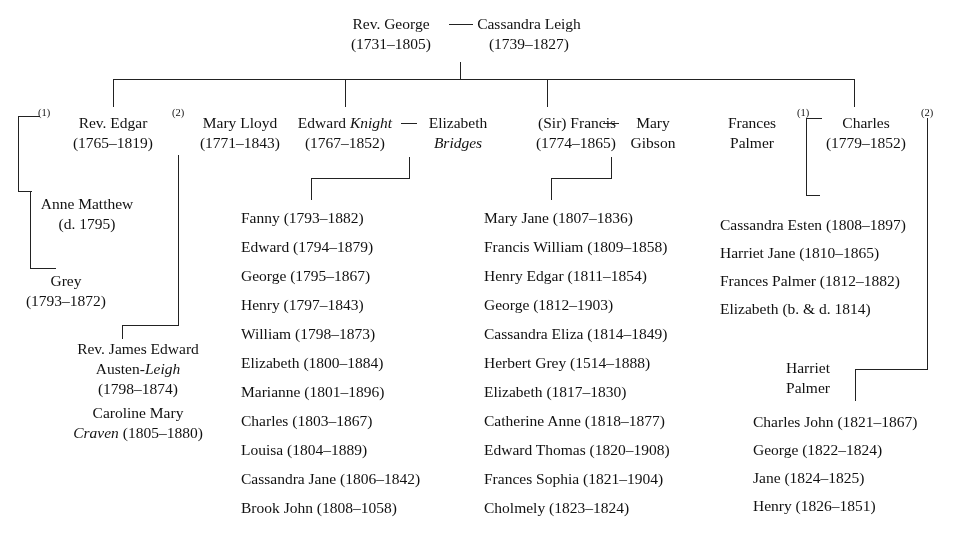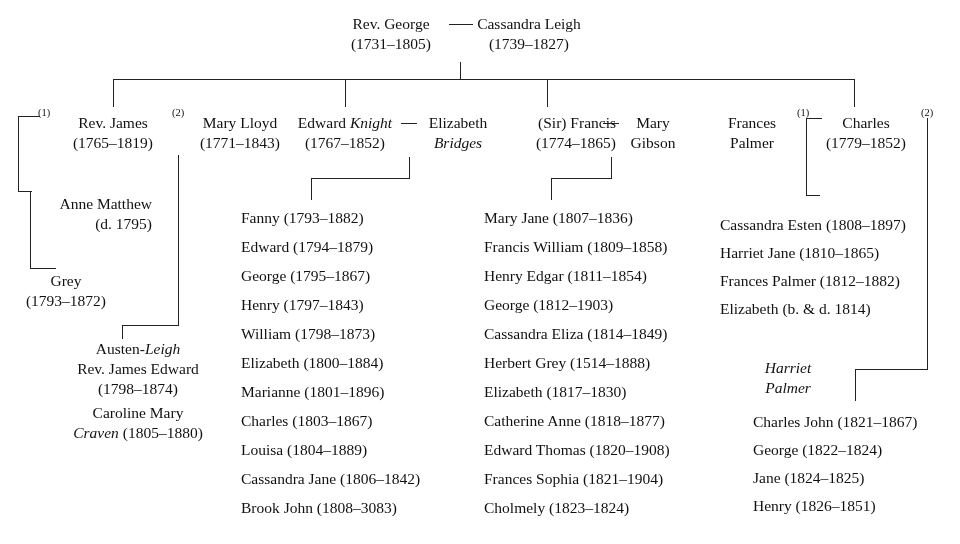--- a/index.html
+++ b/index.html
@@ -75,21 +75,21 @@
 
   <div class="line hline" style="left:113px; top:79px; width:742px;"></div>
 
   <div class="line vline" style="left:113px; top:79px; height:28px;"></div>
   <div class="line vline" style="left:345px; top:79px; height:28px;"></div>
   <div class="line vline" style="left:547px; top:79px; height:28px;"></div>
   <div class="line vline" style="left:854px; top:79px; height:28px;"></div>
 
   <span class="marker" style="left:38px; top:108px;">(1)</span>
   <div class="node" style="left:58px; top:113px; width:110px;">
-    <span class="ln">Rev. James</span>
+    <span class="ln">Rev. Edgar</span>
     <span class="ln">(1765–1819)</span>
   </div>
   <span class="marker" style="left:172px; top:108px;">(2)</span>
 
   <div class="node" style="left:185px; top:113px; width:110px;">
     <span class="ln">Mary Lloyd</span>
     <span class="ln">(1771–1843)</span>
   </div>
 
   <div class="node" style="left:290px; top:113px; width:110px;">
@@ -123,42 +123,42 @@
   <div class="node" style="left:812px; top:113px; width:108px;text-align:center;">
     <span class="ln">Charles</span>
     <span class="ln">(1779–1852)</span>
   </div>
   <span class="marker" style="left:921px; top:108px;">(2)</span>
 
   <div class="line vline" style="left:18px; top:116px; height:76px;"></div>
   <div class="line hline" style="left:18px; top:116px; width:22px;"></div>
   <div class="line hline" style="left:18px; top:191px; width:14px;"></div>
 
-  <div class="node" style="left:22px; top:194px; width:130px;text-align:right;">
+  <div class="node" style="left:22px; top:194px; width:130px;">
     <span class="ln">Anne Matthew</span>
     <span class="ln">(d. 1795)</span>
   </div>
 
   <div class="line vline" style="left:30px; top:191px; height:78px;"></div>
   <div class="line hline" style="left:30px; top:268px; width:26px;"></div>
 
   <div class="node" style="left:14px; top:271px; width:104px;">
     <span class="ln">Grey</span>
     <span class="ln">(1793–1872)</span>
   </div>
 
   <div class="line vline" style="left:178px; top:155px; height:171px;"></div>
   <div class="line hline" style="left:122px; top:325px; width:57px;"></div>
   <div class="line vline" style="left:122px; top:325px; height:14px;"></div>
 
   <div class="node" style="left:56px; top:339px; width:164px;">
+    <span class="ln">Rev. James Edward</span>
     <span class="ln">
       <span>Austen-</span><span class="it">Leigh</span>
     </span>
-    <span class="ln">Rev. James Edward</span>
     <span class="ln">(1798–1874)</span>
   </div>
 
   <div class="node" style="left:56px; top:403px; width:164px;">
     <span class="ln">Caroline Mary</span>
     <span class="ln">
       <span class="it">Craven</span>
       <span>(1805–1880)</span>
     </span>
   </div>
@@ -171,21 +171,21 @@
     <span class="kid">Fanny (1793–1882)</span>
     <span class="kid">Edward (1794–1879)</span>
     <span class="kid">George (1795–1867)</span>
     <span class="kid">Henry (1797–1843)</span>
     <span class="kid">William (1798–1873)</span>
     <span class="kid">Elizabeth (1800–1884)</span>
     <span class="kid">Marianne (1801–1896)</span>
     <span class="kid">Charles (1803–1867)</span>
     <span class="kid">Louisa (1804–1889)</span>
     <span class="kid">Cassandra Jane (1806–1842)</span>
-    <span class="kid">Brook John (1808–3083)</span>
+    <span class="kid">Brook John (1808–1058)</span>
   </div>
 
   <div class="line vline" style="left:611px; top:157px; height:22px;"></div>
   <div class="line hline" style="left:551px; top:178px; width:61px;"></div>
   <div class="line vline" style="left:551px; top:178px; height:22px;"></div>
 
   <div class="kidlist" style="left:484px; top:203px;">
     <span class="kid">Mary Jane (1807–1836)</span>
     <span class="kid">Francis William (1809–1858)</span>
     <span class="kid">Henry Edgar (1811–1854)</span>
@@ -207,21 +207,21 @@
     <span class="kid">Cassandra Esten (1808–1897)</span>
     <span class="kid">Harriet Jane (1810–1865)</span>
     <span class="kid">Frances Palmer (1812–1882)</span>
     <span class="kid">Elizabeth (b. &amp; d. 1814)</span>
   </div>
 
   <div class="line vline" style="left:927px; top:118px; height:252px;"></div>
   <div class="line hline" style="left:855px; top:369px; width:73px;"></div>
   <div class="line vline" style="left:855px; top:369px; height:32px;"></div>
 
-  <div class="node" style="left:745px; top:358px; width:86px;font-style:italic;">
+  <div class="node" style="left:765px; top:358px; width:86px;">
     <span class="ln">Harriet</span>
     <span class="ln">Palmer</span>
   </div>
 
   <div class="kidlist narrow" style="left:753px; top:408px;">
     <span class="kid">Charles John (1821–1867)</span>
     <span class="kid">George (1822–1824)</span>
     <span class="kid">Jane (1824–1825)</span>
     <span class="kid">Henry (1826–1851)</span>
   </div>

